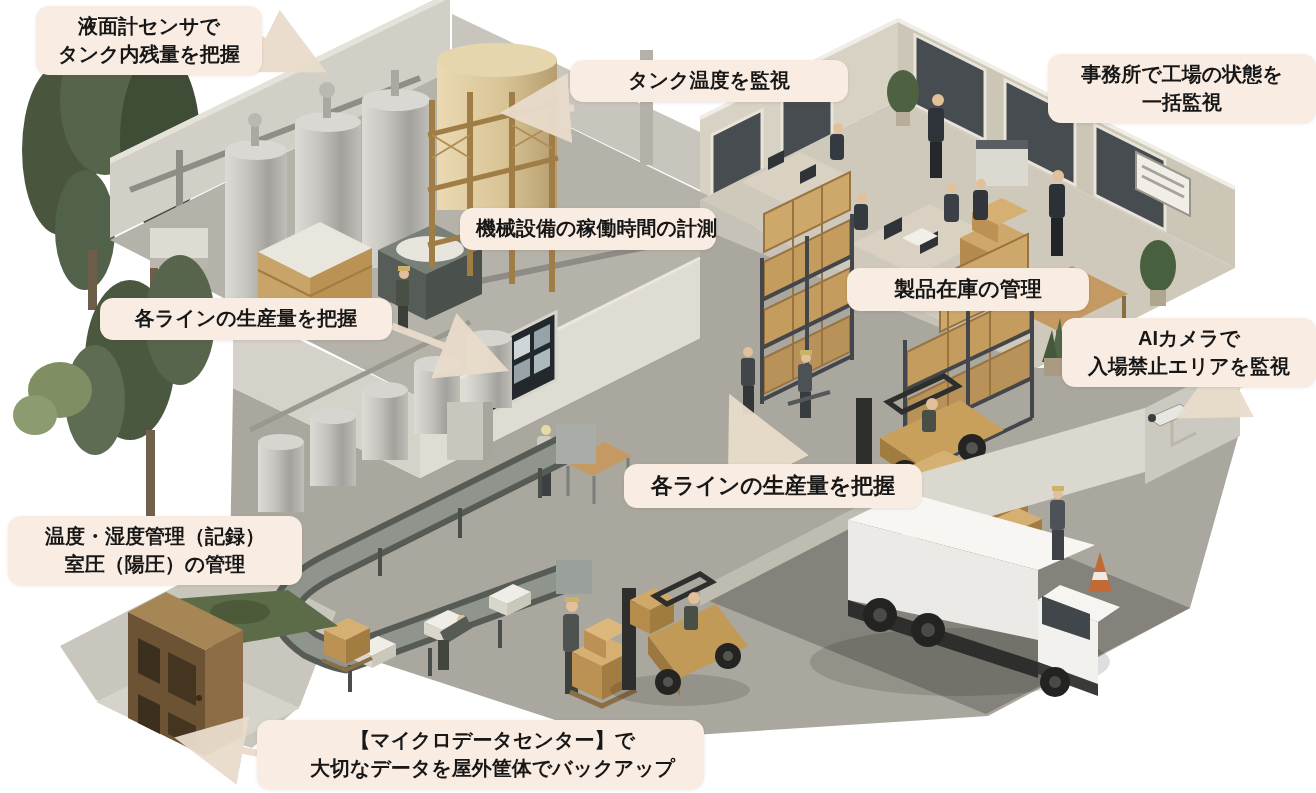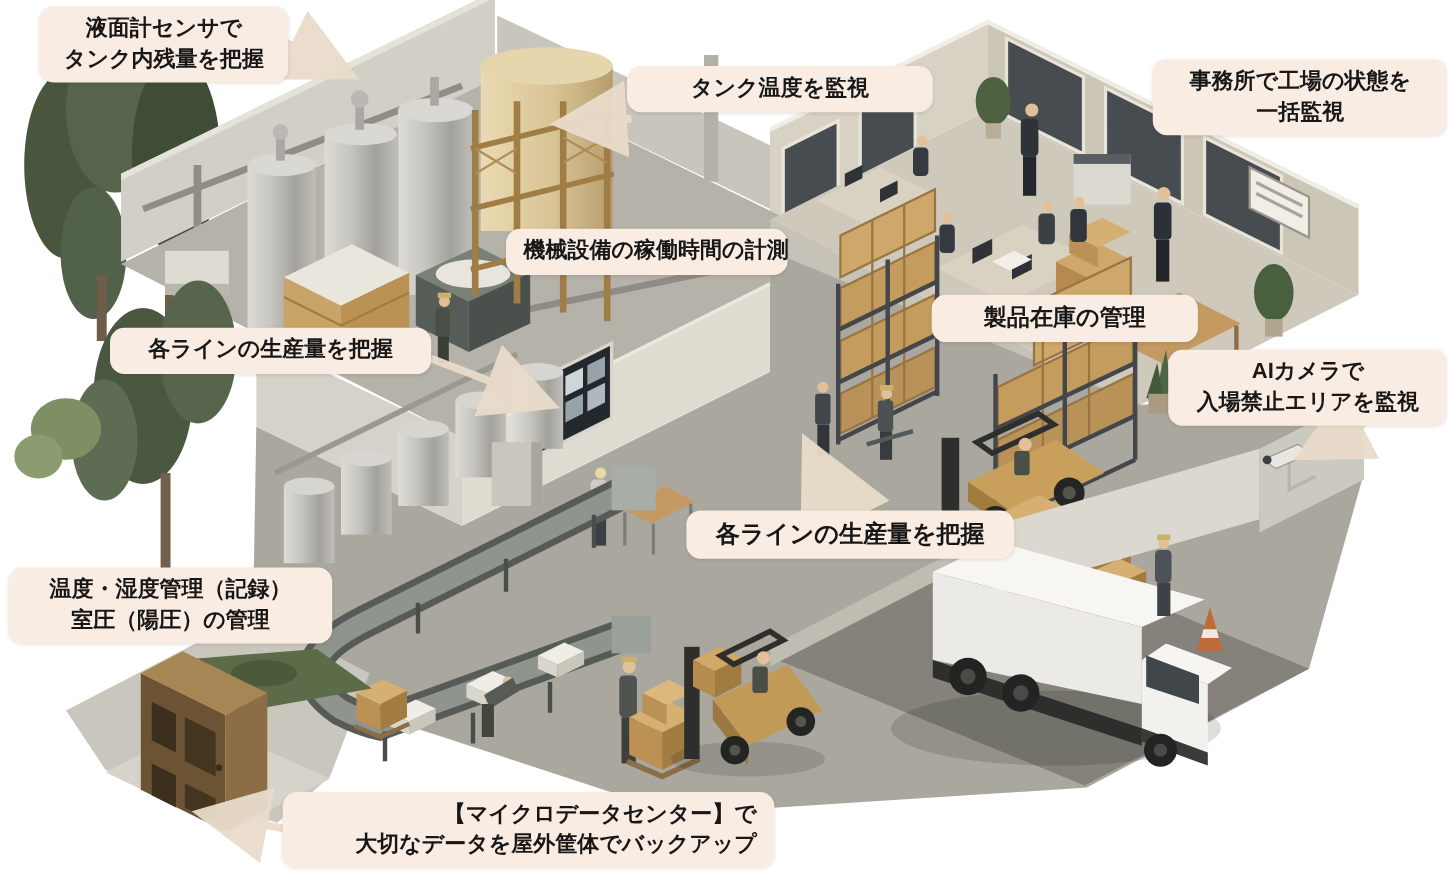--- a/index.html
+++ b/index.html
@@ -3,21 +3,21 @@
 <meta charset="utf-8">
 <style>
   html,body{margin:0;padding:0;background:#fff;}
   .stage{position:relative;width:1316px;height:793px;background:#ffffff;overflow:hidden;
          font-family:"Liberation Sans","DejaVu Sans",sans-serif;}
   .scene-svg{position:absolute;left:0;top:0;z-index:1;}
   .callout{position:absolute;z-index:3;background:#f9ece2;color:#171717;font-weight:bold;
            font-size:20px;line-height:1.38;padding:7px 16px;border-radius:13px;text-align:center;
            white-space:nowrap;box-sizing:border-box;box-shadow:0 1px 3px rgba(90,60,40,.12);}
   .callout .cl-line{display:block;}
-  .callout.left-align{text-align:right;padding-left:40px;}
+  .callout.left-align{text-align:center;padding-left:40px;}
 </style>
 </head>
 <body>
 
 <div class="stage">
 
 <svg class="scene-svg" width="1316" height="793" viewBox="0 0 1316 793">
   <defs>
     <linearGradient id="metal" x1="0" y1="0" x2="1" y2="0">
       <stop offset="0" stop-color="#dcdbd6"></stop>

